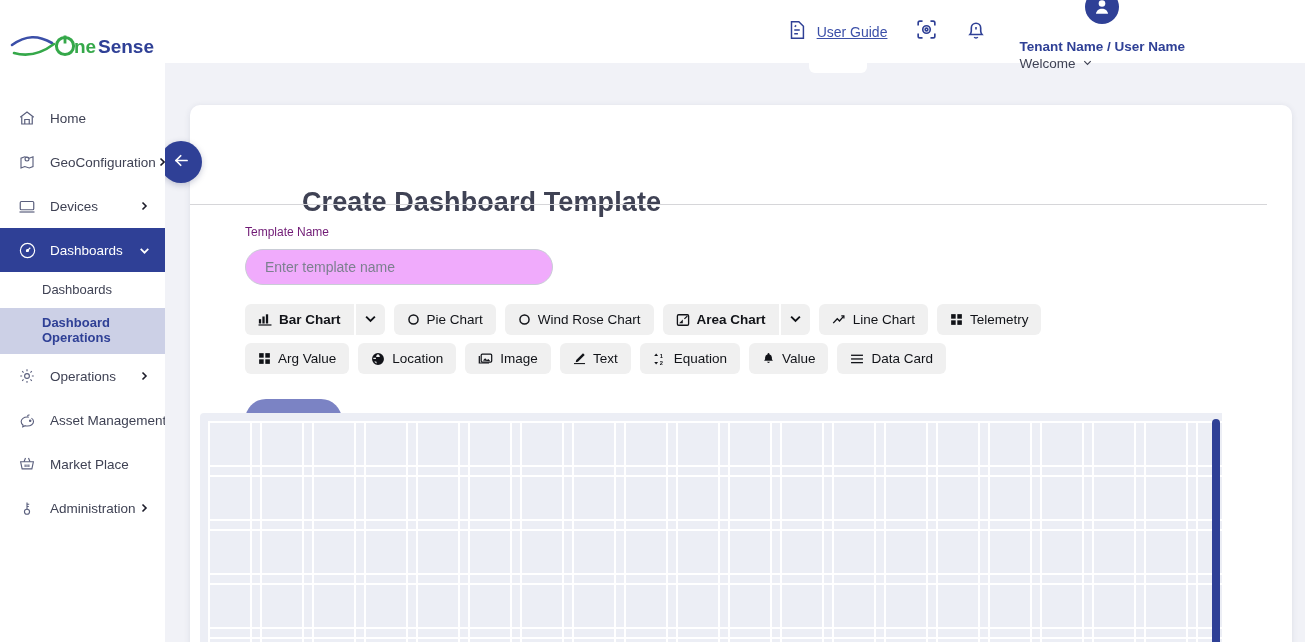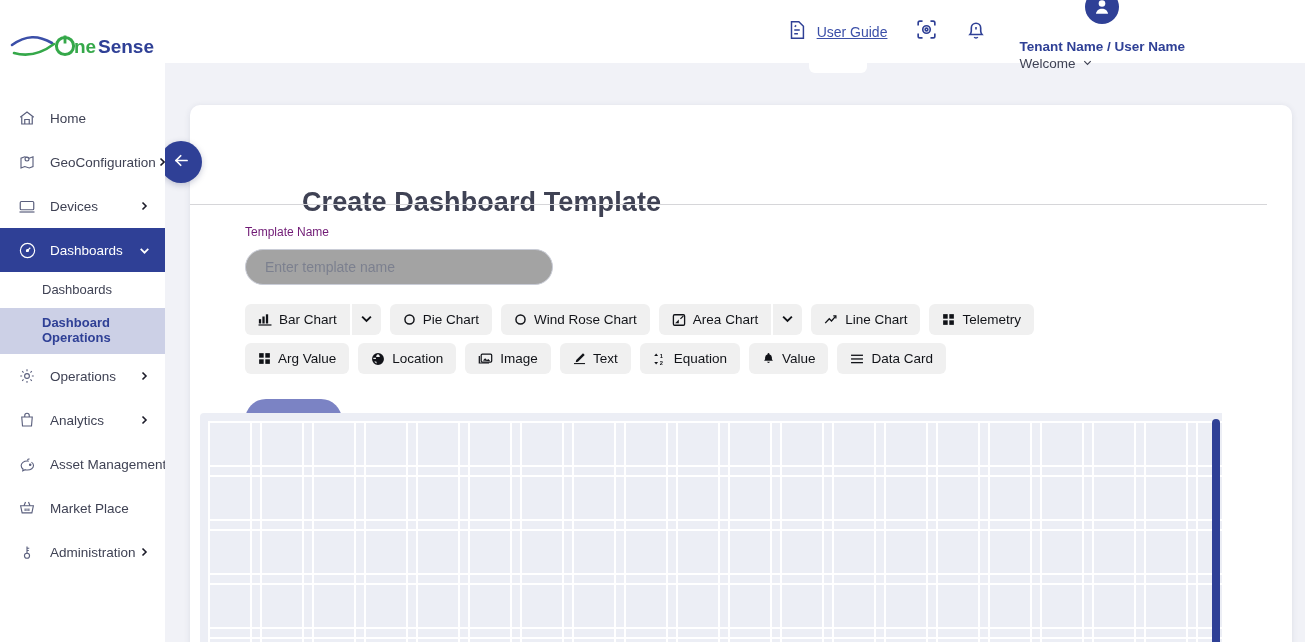--- a/index.html
+++ b/index.html
@@ -181,41 +181,41 @@
   }
   .tpl-input {
     width: 308px; height: 36px;
     border: 1px solid #c9ccd6;
     border-radius: 20px;
     padding: 0 19px;
     font-size: 14px;
     color: #3f4254;
     font-family: "Liberation Sans", sans-serif;
     outline: none;
-    background: #a3a3a3;
+    background: #f0abfc;
   }
   .tpl-input::placeholder { color: #7c808f; }
 
   .chip-rows { margin-top: 19px; }
   .chip-row { display: flex; flex-wrap: nowrap; gap: 9px; margin-bottom: 8px; }
   .chip-group { display: flex; }
   .chip {
     height: 31px;
     background: #f0f0f0;
     border: none;
     border-radius: 6px;
     display: inline-flex; align-items: center; gap: 7px;
     padding: 0 13px;
     font-size: 13.5px;
     color: #111318;
     cursor: pointer;
     font-family: "Liberation Sans", sans-serif;
     white-space: nowrap;
   }
-  .chip-group .chip { border-top-right-radius: 0; border-bottom-right-radius: 0; }
+  .chip-group .chip { border-top-right-radius: 0; border-bottom-right-radius: 0; font-weight: bold; }
   .chip-caret {
     height: 31px; width: 31px;
     background: #f0f0f0;
     border: none;
     border-left: 2px solid #ffffff;
     border-top-right-radius: 6px; border-bottom-right-radius: 6px;
     display: inline-flex; align-items: center; justify-content: center;
     cursor: pointer;
     color: #111318;
   }
@@ -357,34 +357,20 @@
           </svg>
         </span>
         <span class="nlabel">Operations</span>
         <span class="ncaret">
           <svg width="12" height="12" viewBox="0 0 24 24" fill="none" stroke="currentColor" stroke-width="3.2">
               <path d="M9 5l7 7-7 7"></path>
             </svg>
         </span>
       </div>
 
-      <div class="nav-item">
-        <span class="nicon">
-          <svg width="18" height="18" viewBox="0 0 24 24" fill="none" stroke="currentColor" stroke-width="1.5">
-            <path d="M5 8h14l-1 12H6z"></path>
-              <path d="M9 8V6a3 3 0 0 1 6 0v2"></path>
-          </svg>
-        </span>
-        <span class="nlabel">Analytics</span>
-        <span class="ncaret">
-          <svg width="12" height="12" viewBox="0 0 24 24" fill="none" stroke="currentColor" stroke-width="3.2">
-              <path d="M9 5l7 7-7 7"></path>
-            </svg>
-        </span>
-      </div>
 
       <div class="nav-item">
         <span class="nicon">
           <svg width="19" height="19" viewBox="0 0 24 24" fill="none" stroke="currentColor" stroke-width="1.4">
             <path d="M17 9c1.6 1 2.6 2.6 2.6 4.3 0 3.2-3.4 5.7-7.6 5.7-1 0-2-.15-2.9-.42L6 20l.3-2.3C4.9 16.6 4 15.1 4 13.3 4 10.1 7.4 7.6 11.6 7.6c.7 0 1.4.07 2 .2"></path>
             <path d="M14.5 5.2c-1.4-.5-2.4.4-2.4 1.6"></path>
             <circle cx="15.4" cy="12.2" r="0.9" fill="currentColor"></circle>
           </svg>
         </span>
         <span class="nlabel">Asset Management</span>

